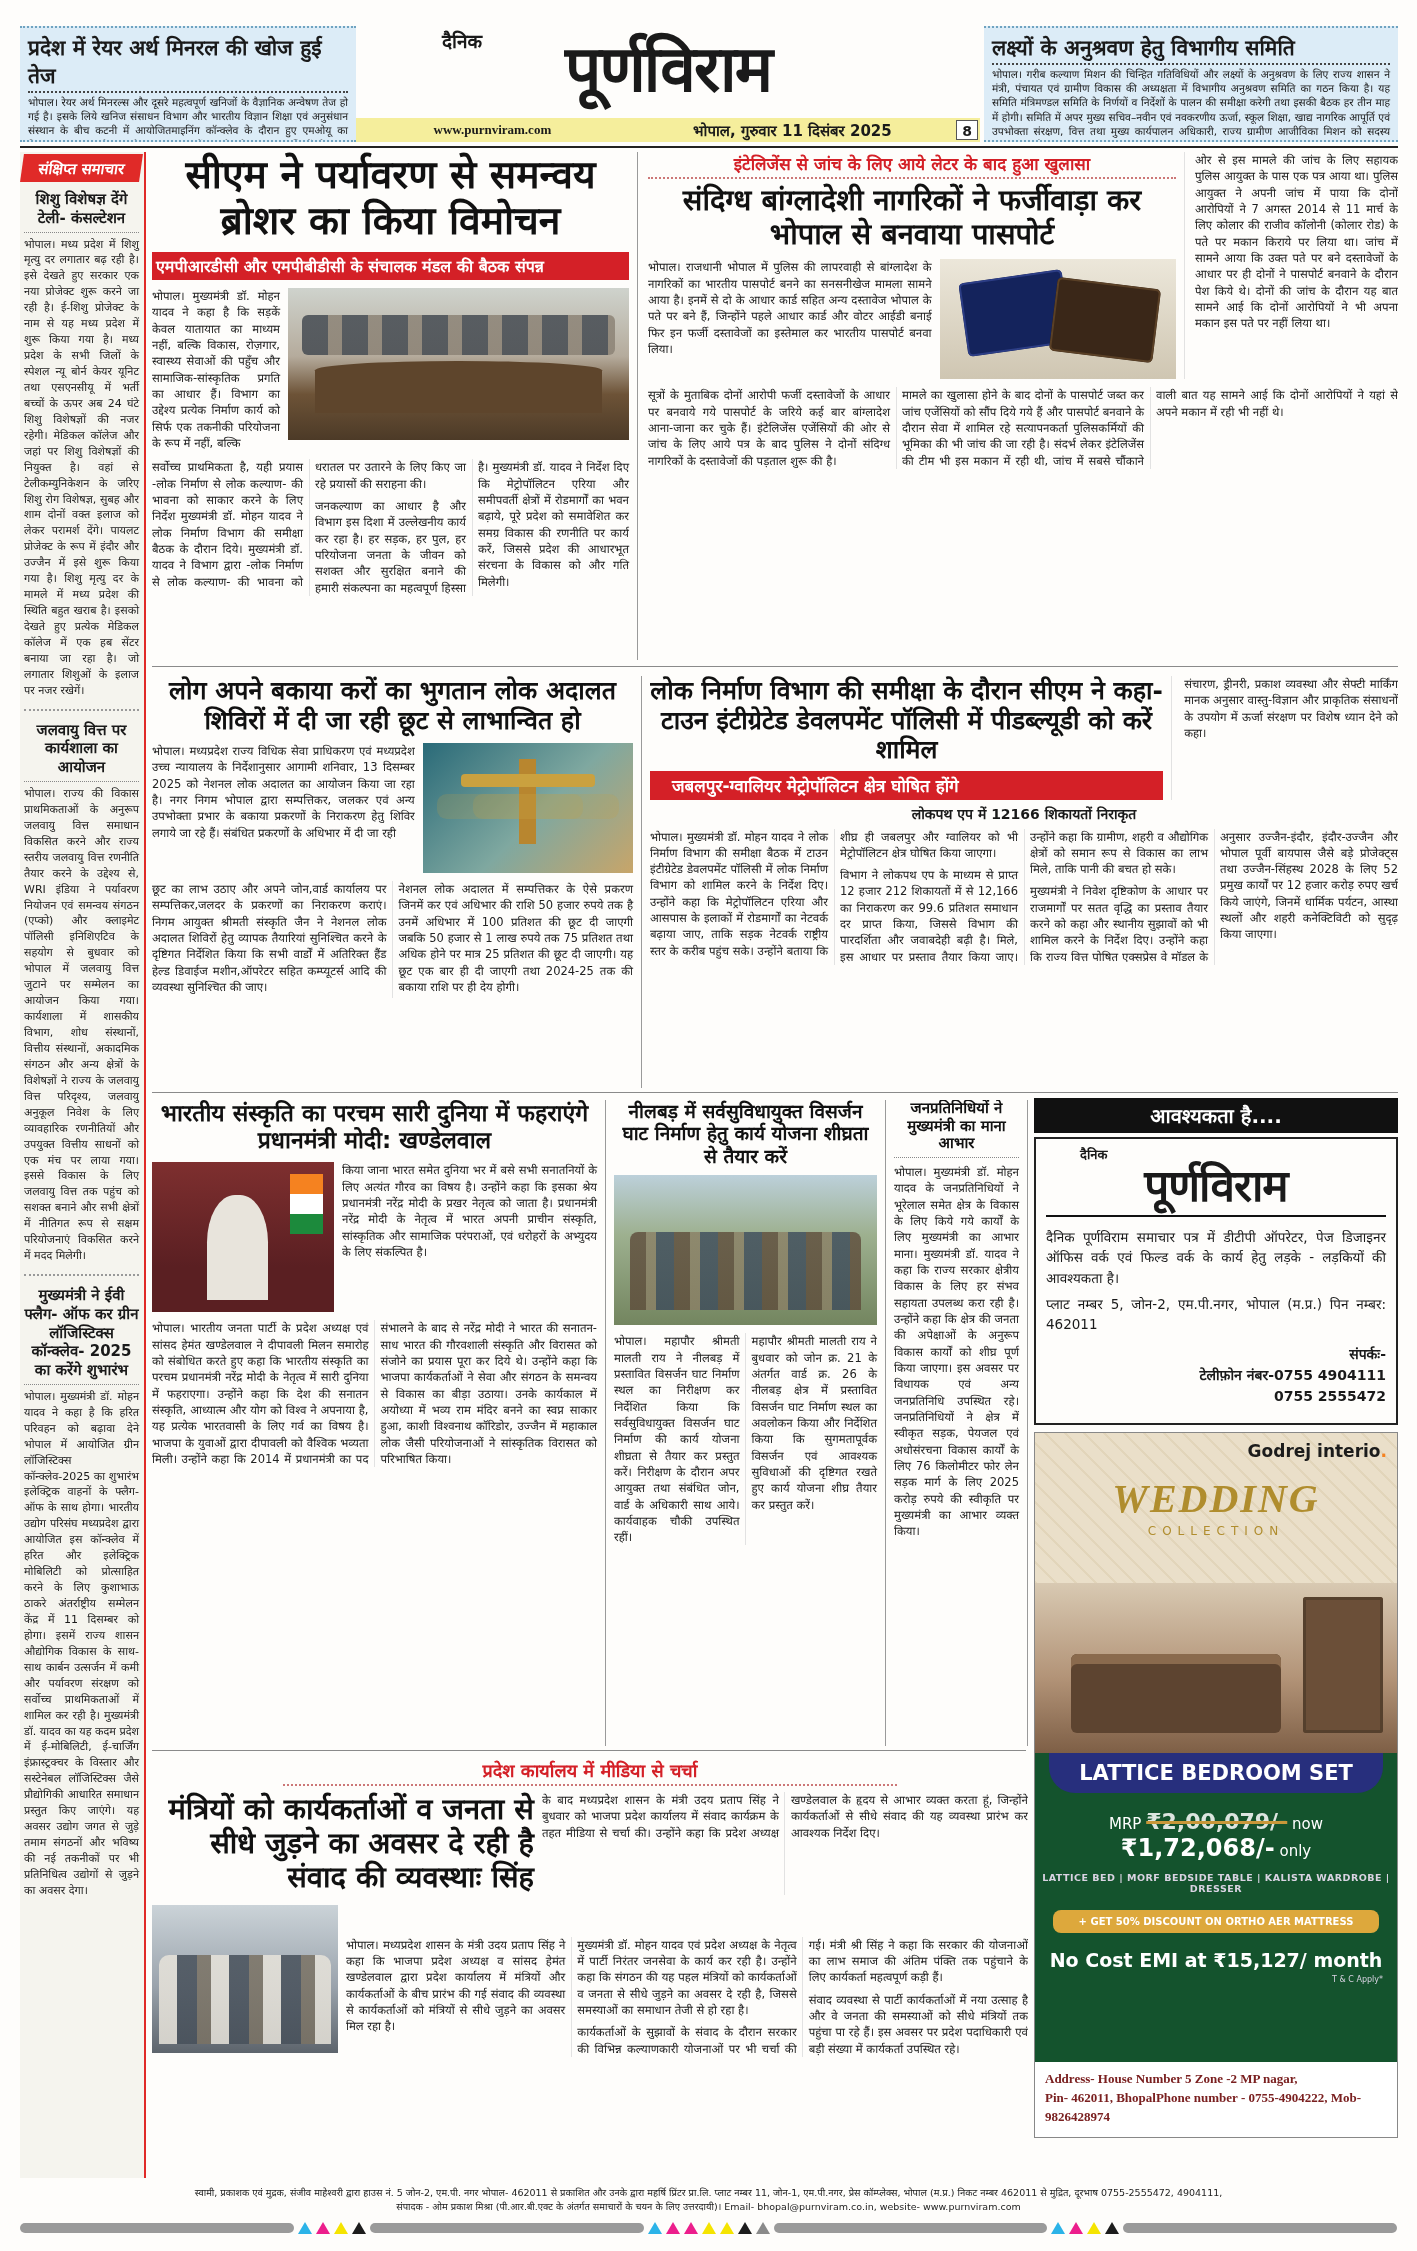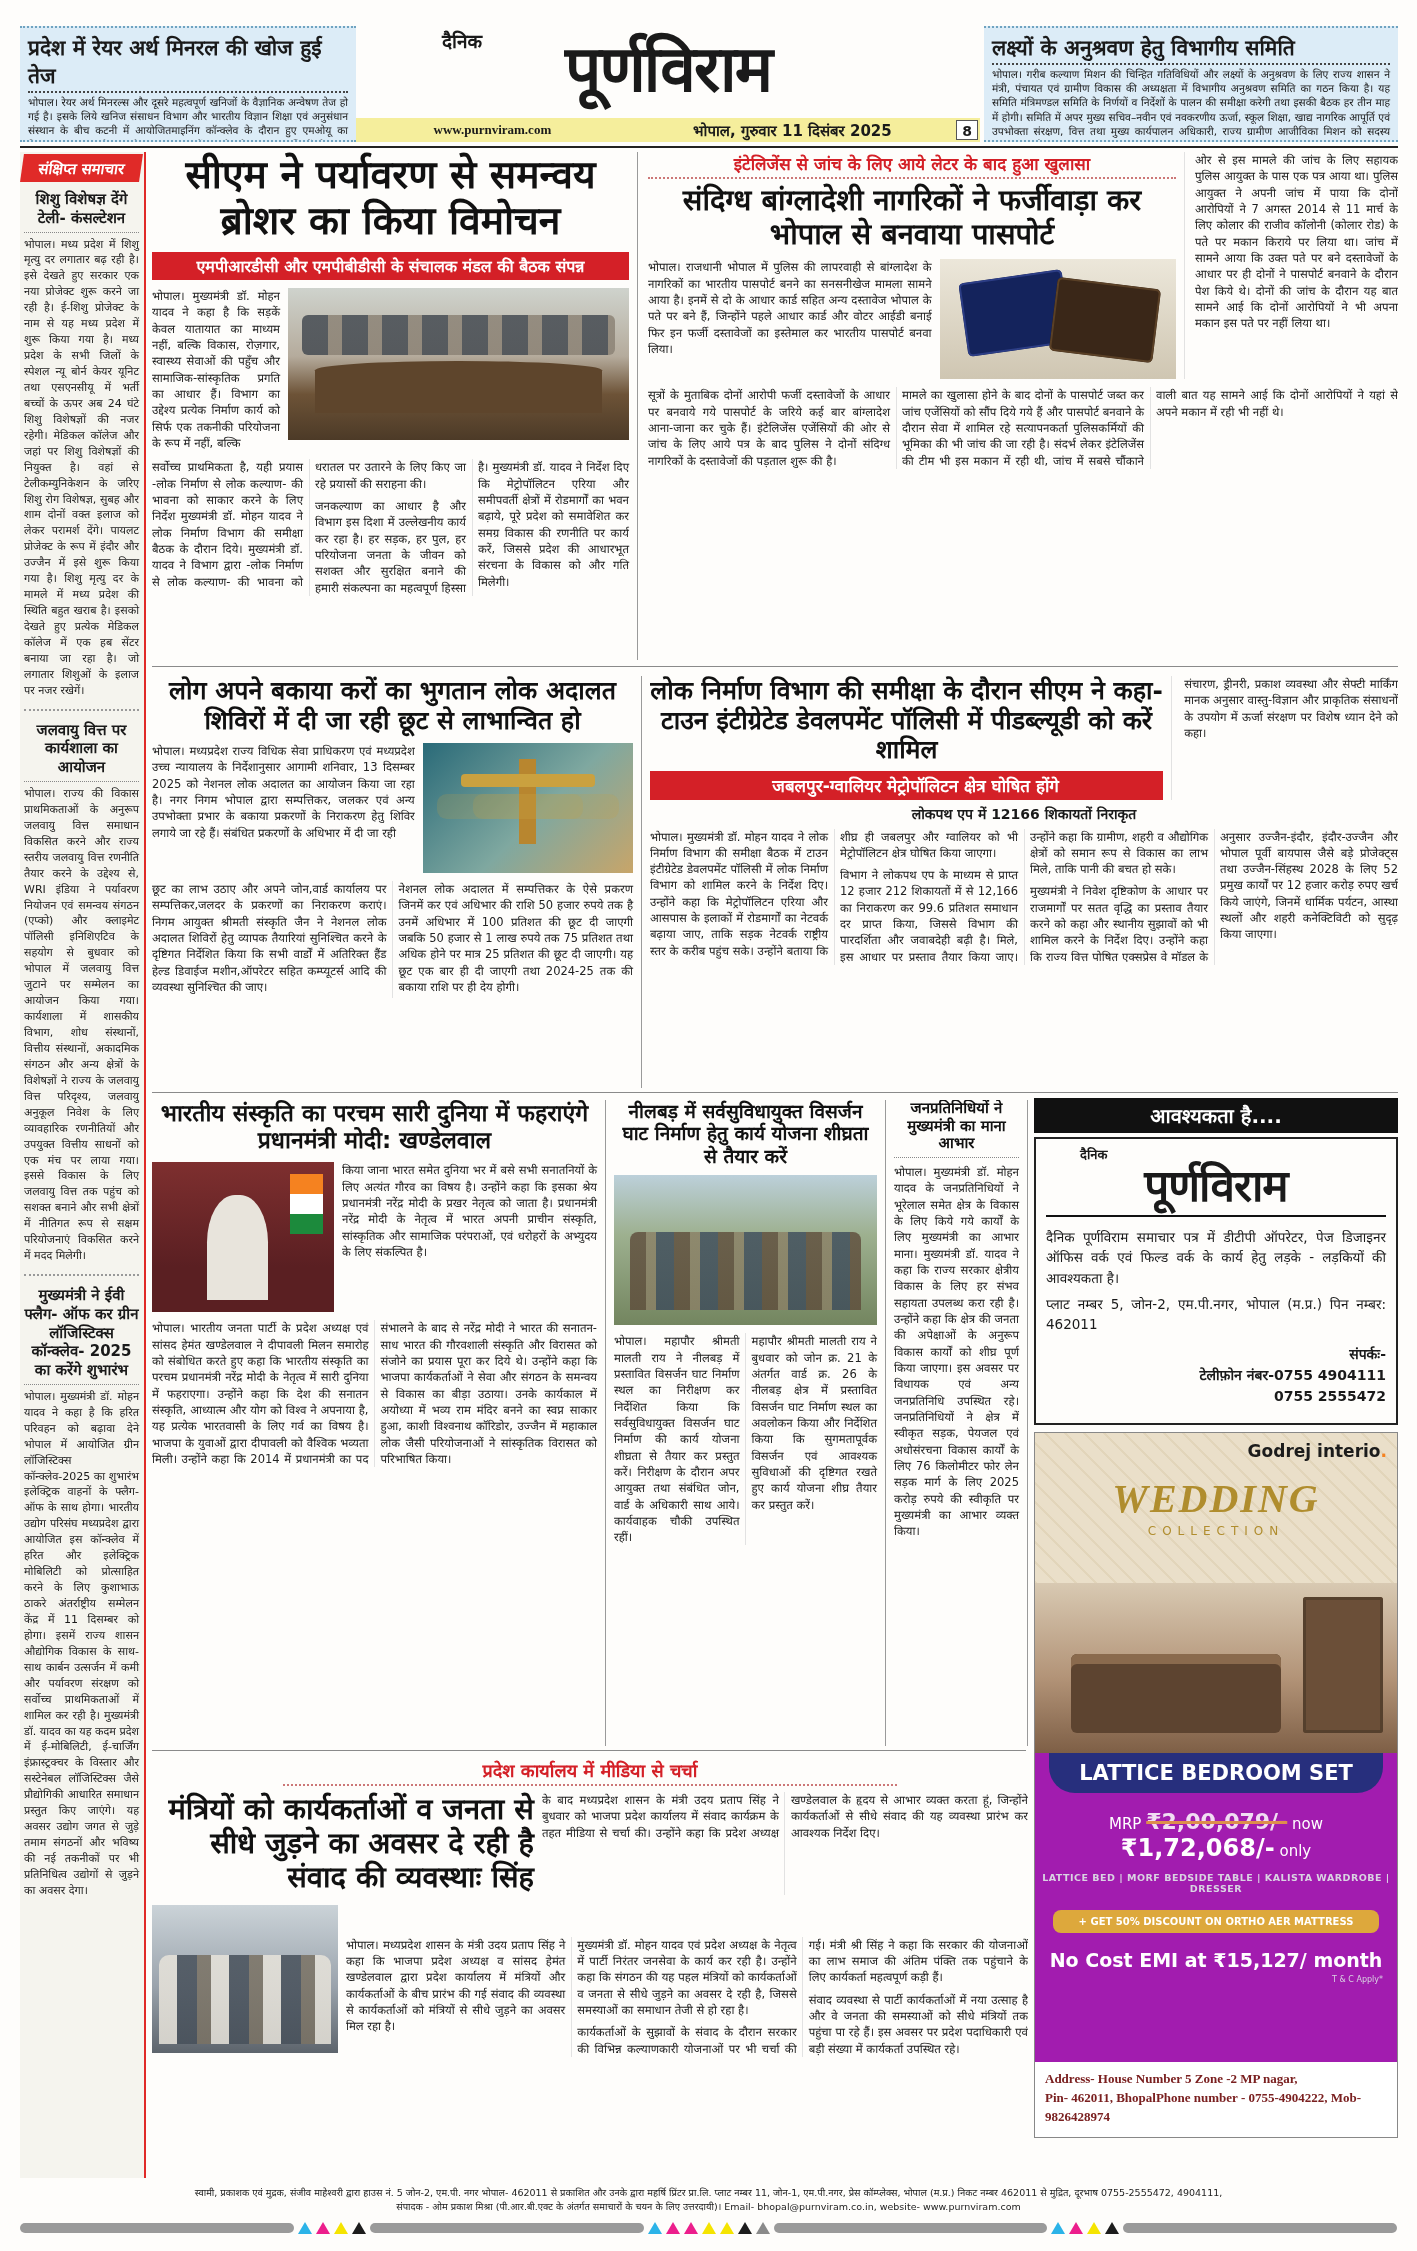--- a/index.html
+++ b/index.html
@@ -25,21 +25,21 @@
   .sb-head { background:#e02a28; color:#fff; font-weight:800; font-size:15px; text-align:center; padding:4px 2px; margin:2px -2px 8px; transform:skewX(-8deg); white-space:nowrap; }
   .sb-art { border-bottom:2px dotted #999; padding-bottom:10px; margin-bottom:10px; }
   .sb-art h3 { font-size:15px; font-weight:800; text-align:center; line-height:1.25; padding-bottom:4px; border-bottom:1px dotted #888; margin-bottom:4px; }
   .sb-art p { font-size:11px; line-height:1.45; text-align:justify; }
 
   
   .art { position:absolute; overflow:hidden; }
   .vrule { border-right:1px solid #9a9a9a; }
   .hline { position:absolute; left:152px; right:19px; border-top:1px solid #8a8a8a; }
   .kicker { color:#d42027; font-weight:800; text-align:center; border-bottom:2px dotted #c77; padding-bottom:2px; margin-bottom:4px; }
-  .redbar { background:#d42027; color:#fff; font-weight:800; text-align:center; padding:3px 4px; }
+  .redbar { background:#d42027; color:#fff; font-weight:800; padding:3px 4px; }
   .hl { font-weight:900; text-align:center; line-height:1.18; color:#111; }
   .bodytxt { font-size:11.5px; line-height:1.42; text-align:justify; color:#222; }
   .bodytxt p + p { margin-top:6px; }
   .cols3 { column-count:3; column-gap:12px; column-rule:1px solid #e2e2e2; }
   .cols4 { column-count:4; column-gap:12px; column-rule:1px solid #e2e2e2; }
   .cols2 { column-count:2; column-gap:12px; column-rule:1px solid #e2e2e2; }
   .photo { position:relative; overflow:hidden; background:#b9b2a4; }
   .cap-row { display:flex; gap:8px; }
 
   
@@ -65,21 +65,21 @@
   
   .vacancy { position:absolute; left:1034px; top:1098px; width:364px; height:326px; }
   .vac-head { background:#111; color:#fff; font-weight:700; font-size:20px; text-align:center; padding:4px; }
   .vac-box { border:2px solid #222; margin-top:4px; padding:6px 10px; height:288px; }
   .vac-brand-small { font-weight:900; font-size:13px; margin-left:34px; }
   .vac-brand { font-weight:900; font-size:44px; letter-spacing:-1px; text-align:center; line-height:1.05; border-bottom:2px solid #111; padding-bottom:6px; }
   .vac-body { font-size:13.5px; line-height:1.5; text-align:justify; margin-top:10px; }
   .vac-contact { text-align:right; font-weight:800; font-size:14px; margin-top:10px; line-height:1.5; }
 
   
-  .wedding { position:absolute; left:1034px; top:1432px; width:364px; height:706px; border:1px solid #888; background:#a21caf; display:flex; flex-direction:column; }
+  .wedding { position:absolute; left:1034px; top:1432px; width:364px; height:706px; border:1px solid #888; background:#14532d; display:flex; flex-direction:column; }
   .wed-top { background:#eadfc9; background-image:repeating-linear-gradient(45deg,#e2d5ba 0 2px,transparent 2px 14px); padding:8px 10px; height:150px; position:relative; }
   .interio { position:absolute; right:10px; top:8px; font-weight:800; font-size:17px; color:#1c1c1c; }
   .interio .dot { color:#f58220; }
   .wed-title { font-family:"Liberation Serif",serif; font-style:italic; font-weight:700; font-size:40px; color:#b08d2e; text-align:center; margin-top:34px; letter-spacing:2px; }
   .wed-sub { text-align:center; color:#b08d2e; letter-spacing:6px; font-size:12px; margin-top:2px; }
   .wed-photo { height:170px; background:linear-gradient(180deg,#d8c9b2 0%,#b39478 55%,#7e5f46 100%); position:relative; }
   .wed-photo:before { content:""; position:absolute; left:10%; bottom:12%; width:58%; height:46%; background:#5d4430; border-radius:6px; box-shadow:inset 0 10px 0 #8a6a4d; }
   .wed-photo:after { content:""; position:absolute; right:4%; top:8%; width:22%; height:80%; background:#6b4f38; border-radius:3px; box-shadow:inset 0 0 0 3px #55402d; }
   .wed-banner { background:#272f7d; color:#fff; font-weight:800; font-size:21px; text-align:center; padding:8px 4px; border-radius:0 0 26px 26px; margin:0 14px; }
   .wed-price { color:#fff; text-align:center; margin-top:16px; font-size:15px; }

